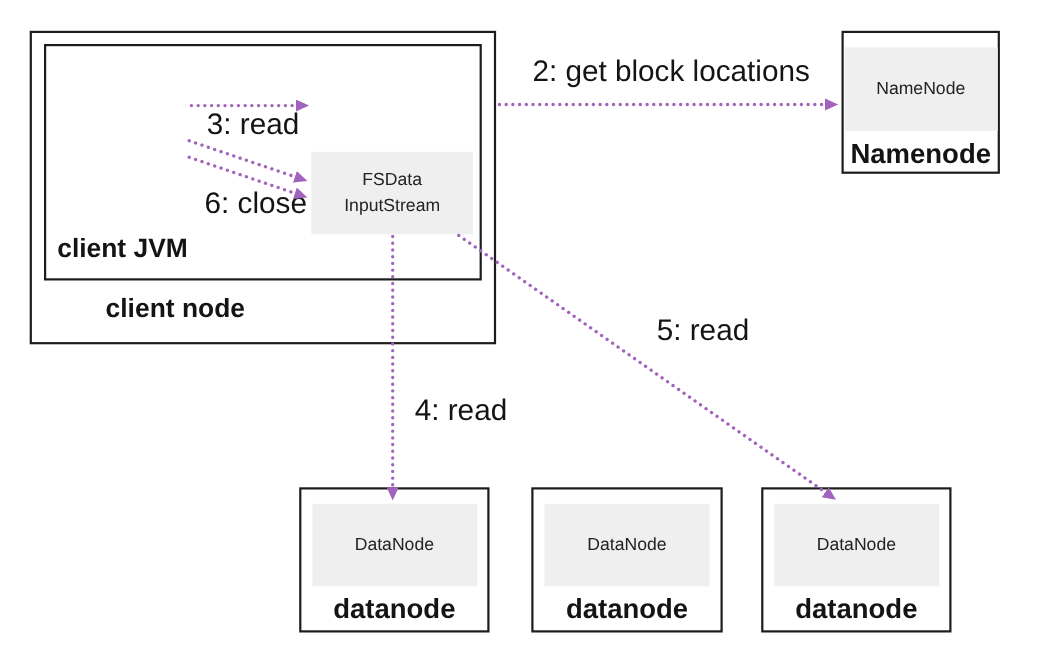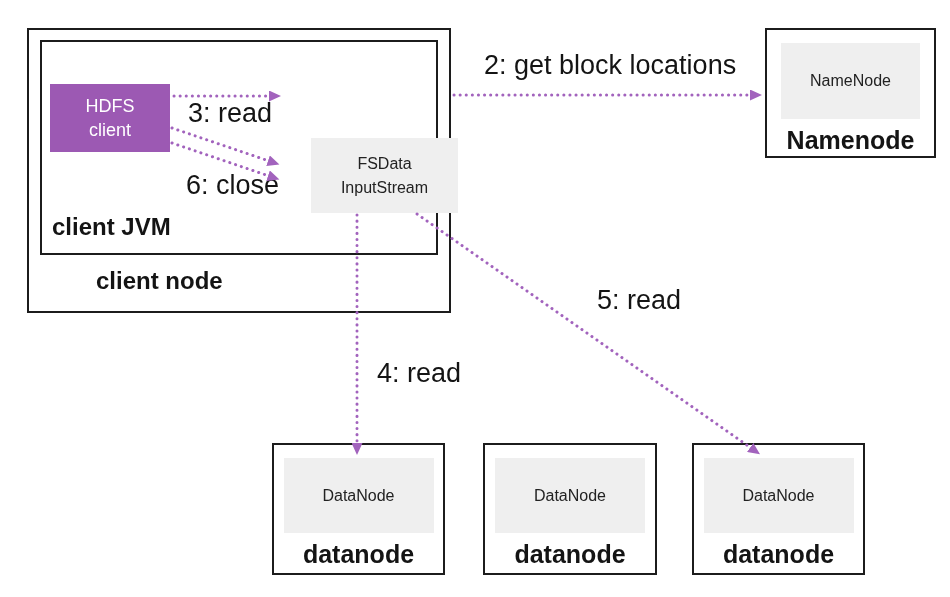--- a/index.html
+++ b/index.html
@@ -64,35 +64,31 @@
 </style>
 </head>
 <body>
 
 <div class="canvas">
 
   <div class="box node" style="left:27px;top:28px;width:424px;height:285px;"></div>
 
   <div class="box node" style="left:40px;top:40px;width:398px;height:215px;"></div>
 
-  <div class="purplebox" style="left:50px;top:84px;width:120px;height:68px;">
-    <span>HDFS</span>
-    <span>client</span>
-  </div>
 
 
-  <div class="graybox" style="left:283px;top:138px;width:147px;height:75px;margin-left:28px;">
+  <div class="graybox" style="left:283px;top:138px;width:147px;height:75px;">
     <span>FSData</span>
     <span>InputStream</span>
   </div>
 
   <div class="nodelabel" style="left:52px;top:213px;">client JVM</div>
   <div class="nodelabel" style="left:52px;top:267px;margin-left:44px;">client node</div>
 
-  <div class="box node simple-node" style="left:765px;top:28px;width:171px;height:130px;">
+  <div class="box node simple-node" style="left:765px;top:28px;width:144px;height:130px;">
     <div class="graybox" style="width:139px;height:76px;">
       <span>NameNode</span>
     </div>
     <div class="nodelabel">Namenode</div>
   </div>
 
   <div class="box node simple-node" style="left:272px;top:443px;width:173px;height:132px;">
     <div class="graybox" style="width:150px;height:75px;">
       <span>DataNode</span>
     </div>

